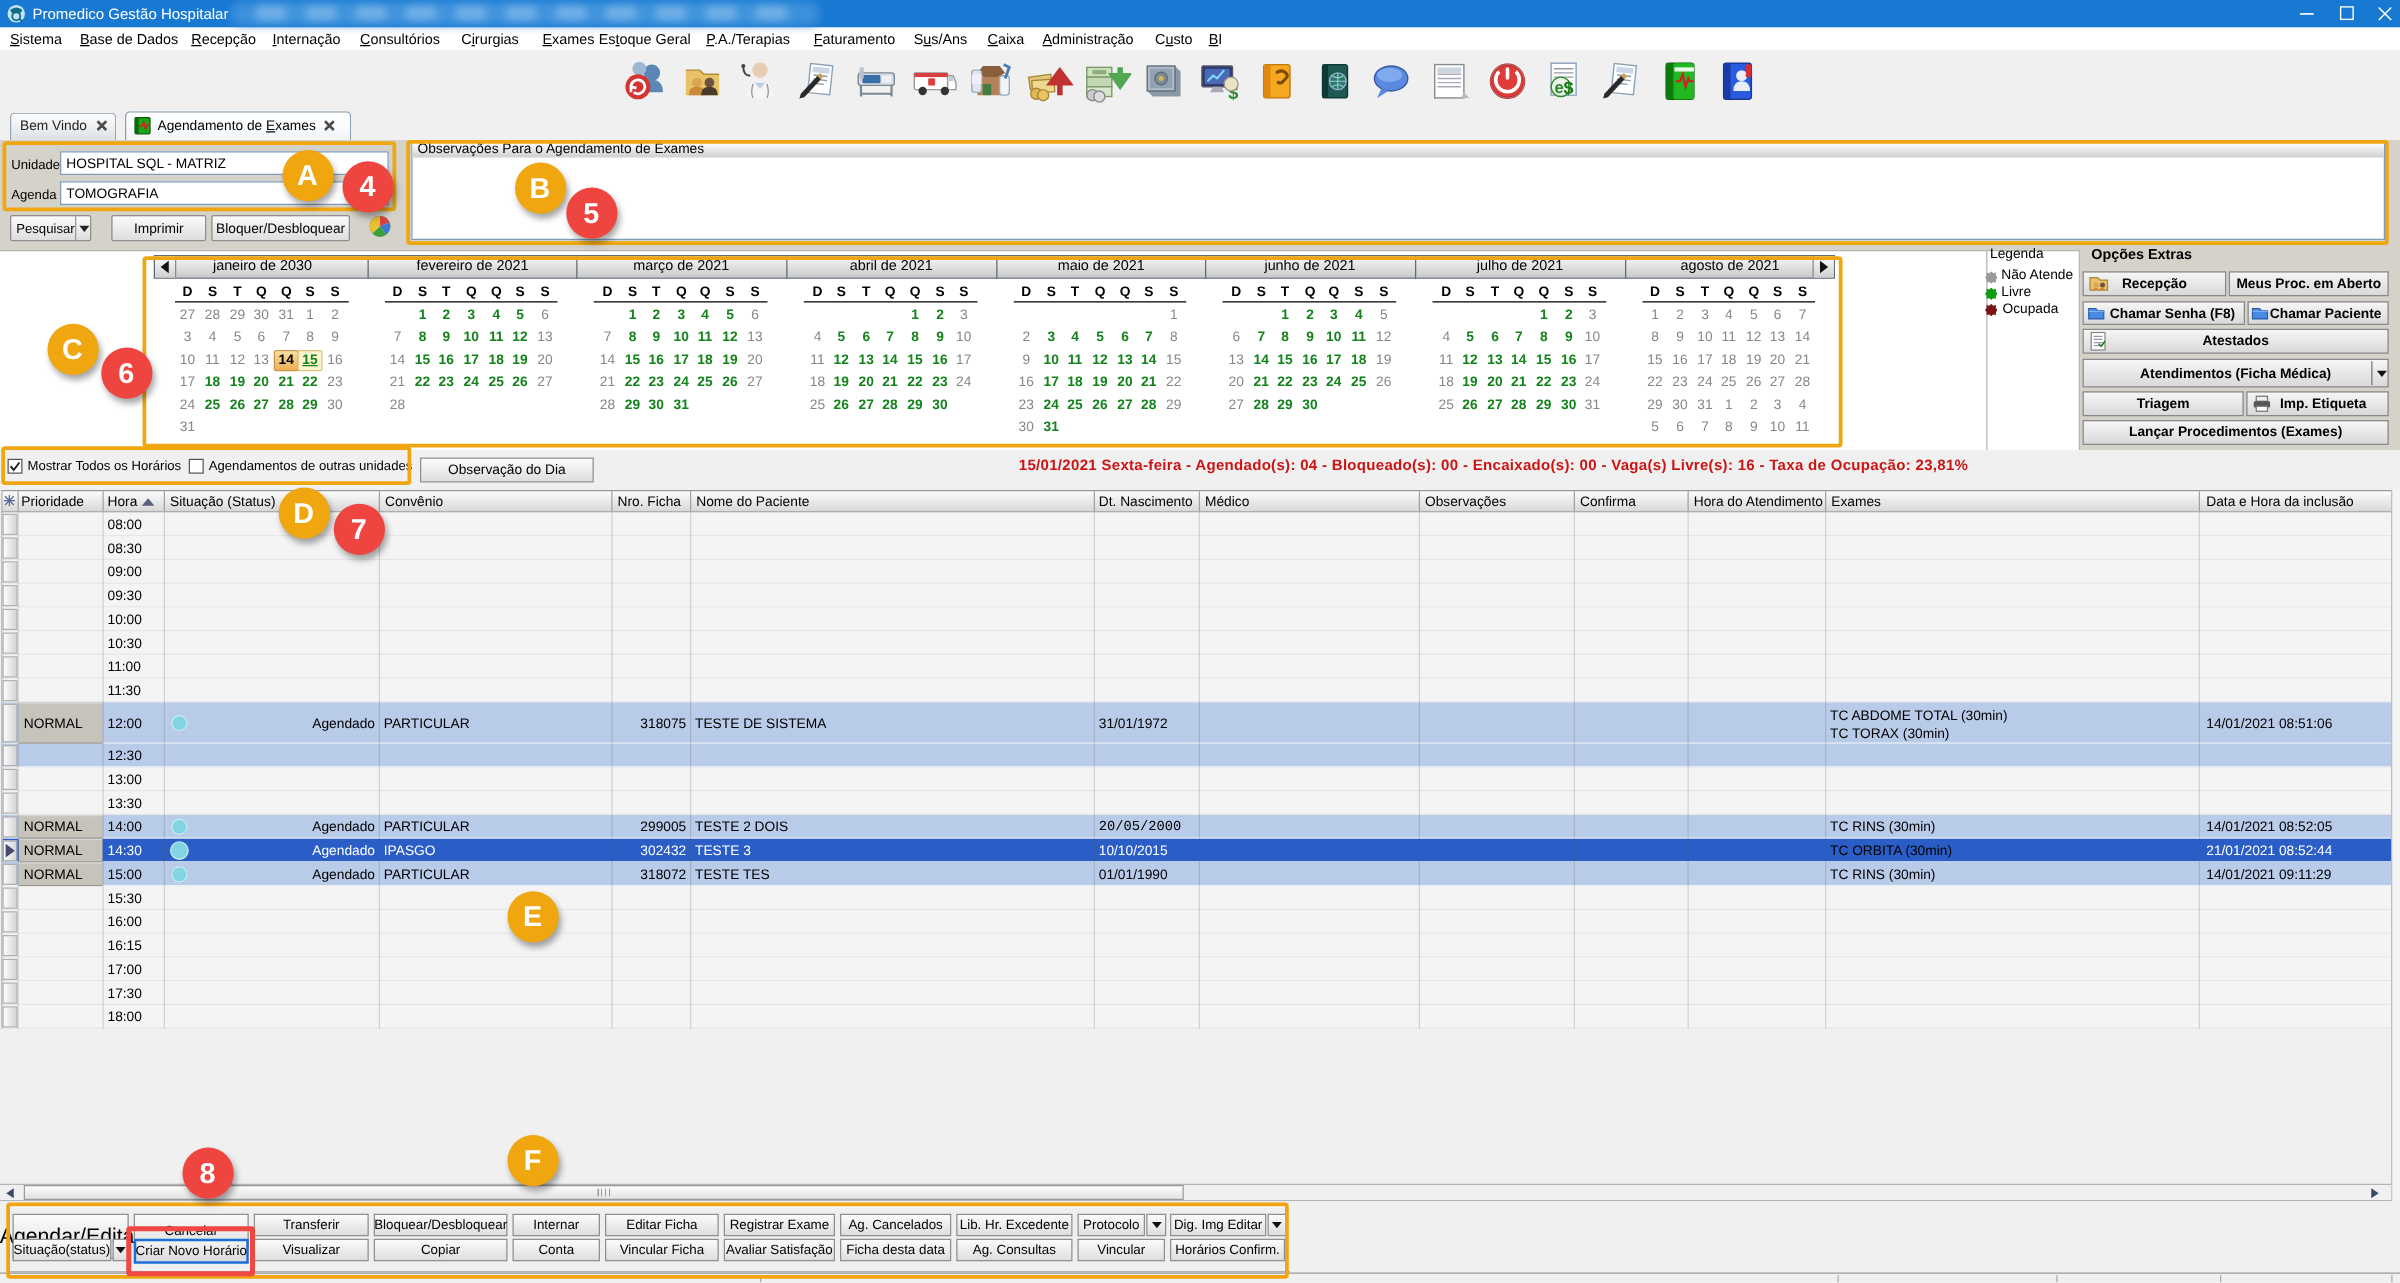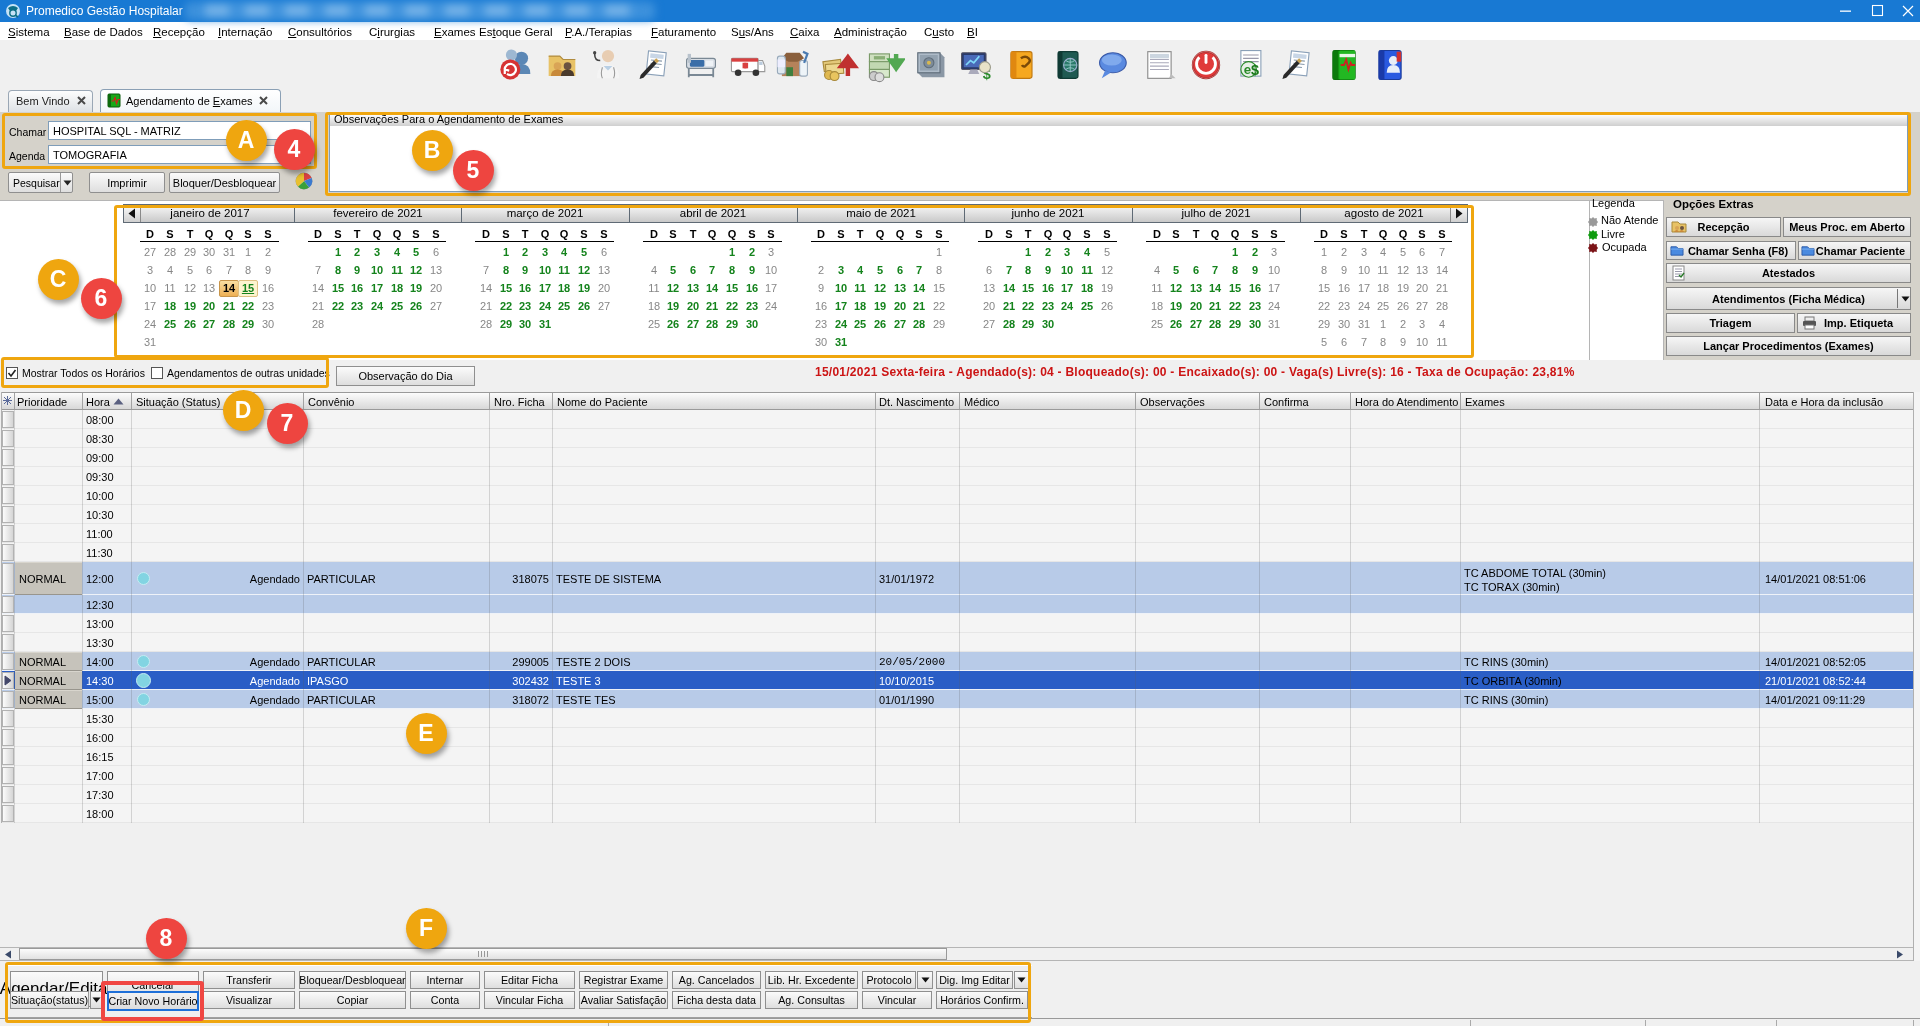--- a/index.html
+++ b/index.html
@@ -202,21 +202,21 @@
 <svg class="a" style="left:107px;top:93px;z-index:4" width="14" height="15" viewBox="0 0 14 15">
     <rect x="1" y="1" width="12" height="13" rx="1" fill="#18a818" stroke="#0a5a0a"></rect>
     <rect x="1" y="1" width="3" height="13" fill="#0c6a0c"></rect>
     <path d="M4.5 8 h2 l1.5-3.5 1.5 6 1.5-4 h2" stroke="#d02020" stroke-width="1.2" fill="none"></path>
   </svg>
 <div class="t" style="left:126px;top:96px;font-size:11px;z-index:4;">Agendamento de <u>E</u>xames</div>
 <svg class="a" style="left:258px;top:95px;z-index:4" width="11" height="11" viewBox="0 0 11 11">
     <path d="M2 2 L9 9 M9 2 L2 9" stroke="#4a4a4a" stroke-width="2"></path>
   </svg>
 <div class="a" style="left:0px;top:112px;width:1920px;height:88px;background:#d5d2ca"></div>
-<div class="t" style="left:9px;top:127px;font-size:10.5px;">Chamar</div>
+<div class="t" style="left:9px;top:127px;font-size:10.5px;">Unidade</div>
 <div class="a" style="left:48px;top:121px;width:263px;height:19px;background:#fff;border:1px solid #7f9db9"></div>
 <div class="t" style="left:53px;top:126px;font-size:11px;">HOSPITAL SQL - MATRIZ</div>
 <div class="t" style="left:9px;top:151px;font-size:10.5px;">Agenda</div>
 <div class="a" style="left:48px;top:145px;width:263px;height:19px;background:#fff;border:1px solid #7f9db9"></div>
 <div class="t" style="left:53px;top:150px;font-size:11px;">TOMOGRAFIA</div>
 <div class="btn" style="left:8px;top:172px;width:65px;height:21px"></div>
 <div class="t" style="left:13px;top:178px;font-size:10.5px;">Pesquisar</div>
 <div class="a" style="left:60px;top:173px;width:1px;height:19px;background:#999"></div>
 <svg class="a" style="left:63px;top:180px" width="9" height="6" viewBox="0 0 9 6">
     <path d="M0.5 0.5 h8 l-4 5 z" fill="#222"></path>
@@ -237,21 +237,21 @@
 <div class="a" style="left:1589px;top:200px;width:75px;height:160px;background:#fff;border:1px solid #b5b5b5;border-bottom:none"></div>
 <div class="a" style="left:123px;top:204px;width:1345px;height:19px;background:linear-gradient(#f8f8f8,#c9c9c9);border:1px solid #5f6a75"></div>
 <div class="a" style="left:124px;top:205px;width:17px;height:17px;background:linear-gradient(#fcfcfc,#d0d0d0);border-right:1px solid #8a8a8a"></div>
 <svg class="a" style="left:128px;top:208px" width="8" height="11" viewBox="0 0 8 11">
     <path d="M7 0.5 v10 l-6.5-5z" fill="#111"></path>
   </svg>
 <div class="a" style="left:1450px;top:205px;width:17px;height:17px;background:linear-gradient(#fcfcfc,#d0d0d0);border-left:1px solid #8a8a8a"></div>
 <svg class="a" style="left:1455px;top:208px" width="8" height="11" viewBox="0 0 8 11">
     <path d="M1 0.5 v10 l6.5-5z" fill="#111"></path>
   </svg>
-<div class="t" style="left:210px;top:208px;transform:translateX(-50%);font-size:11.5px;">janeiro de 2017</div>
+<div class="t" style="left:210px;top:208px;transform:translateX(-50%);font-size:11.5px;">janeiro de 2030</div>
 <div class="t" style="left:378px;top:208px;transform:translateX(-50%);font-size:11.5px;">fevereiro de 2021</div>
 <div class="a" style="left:294px;top:204px;width:1px;height:19px;background:#5f6a75"></div>
 <div class="t" style="left:545px;top:208px;transform:translateX(-50%);font-size:11.5px;">março de 2021</div>
 <div class="a" style="left:461px;top:204px;width:1px;height:19px;background:#5f6a75"></div>
 <div class="t" style="left:713px;top:208px;transform:translateX(-50%);font-size:11.5px;">abril de 2021</div>
 <div class="a" style="left:629px;top:204px;width:1px;height:19px;background:#5f6a75"></div>
 <div class="t" style="left:881px;top:208px;transform:translateX(-50%);font-size:11.5px;">maio de 2021</div>
 <div class="a" style="left:797px;top:204px;width:1px;height:19px;background:#5f6a75"></div>
 <div class="t" style="left:1048px;top:208px;transform:translateX(-50%);font-size:11.5px;">junho de 2021</div>
 <div class="a" style="left:964px;top:204px;width:1px;height:19px;background:#5f6a75"></div>

